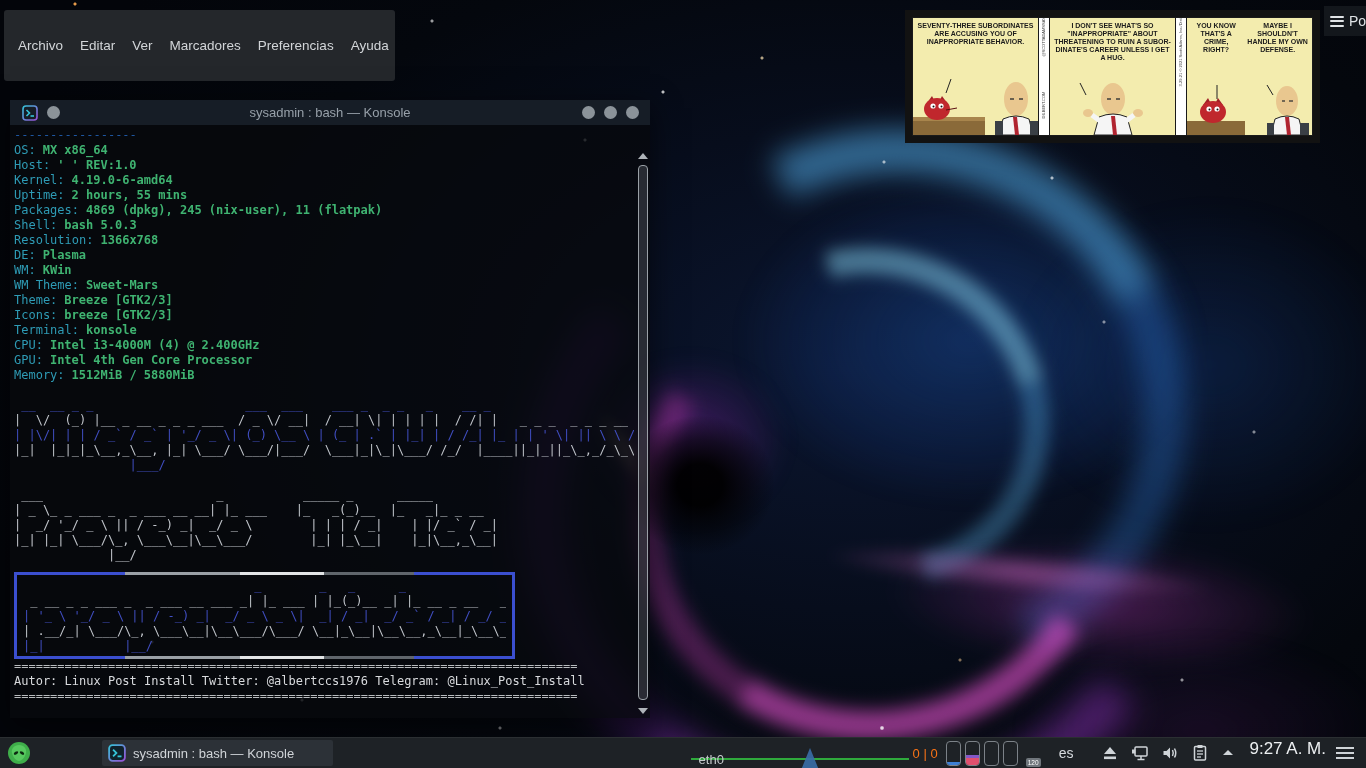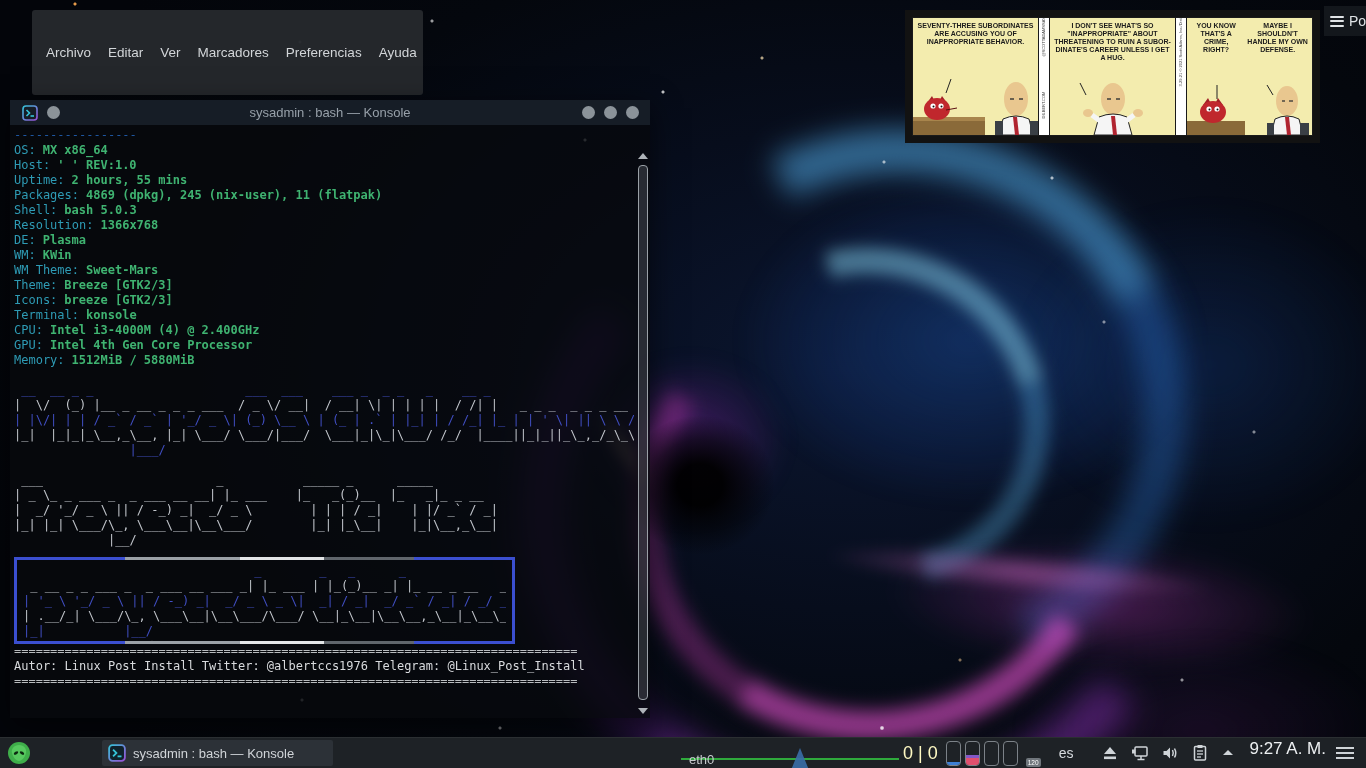--- a/index.html
+++ b/index.html
@@ -51,21 +51,21 @@
     radial-gradient(circle at 1318px 102px, rgba(255,230,190,.7) 0 1px, transparent 2px),
     radial-gradient(circle at 1104px 322px, rgba(255,255,255,.5) 0 1px, transparent 2px),
     radial-gradient(circle at 1254px 432px, rgba(255,255,255,.5) 0 1px, transparent 2px),
     radial-gradient(circle at 1182px 680px, rgba(255,255,255,.55) 0 1px, transparent 2px),
     radial-gradient(circle at 882px 728px, rgba(255,255,255,.8) 0 1.2px, transparent 2.4px),
     radial-gradient(circle at 302px 700px, rgba(255,255,255,.45) 0 1px, transparent 2px),
     radial-gradient(circle at 152px 642px, rgba(255,255,255,.4) 0 1px, transparent 2px),
     radial-gradient(circle at 500px 728px, rgba(255,255,255,.45) 0 1px, transparent 2px),
     radial-gradient(circle at 960px 660px, rgba(255,210,150,.5) 0 1px, transparent 2px);}
   
-  #menu-panel{left:32px;top:10px;width:391px;height:85px;background:rgba(37,40,44,.97);
+  #menu-panel{left:4px;top:10px;width:391px;height:71px;background:rgba(37,40,44,.97);
     border-radius:3px;display:flex;align-items:center;padding-left:14px;box-sizing:border-box;gap:17px;}
   #menu-panel .mi{color:#d2d5d8;font-size:13.5px;cursor:default;}
   
   #window{left:10px;top:100px;width:640px;height:618px;background:rgba(10,13,18,.40);
     box-shadow:0 8px 28px rgba(0,0,0,.55);}
   #titlebar{position:absolute;left:0;top:0;width:100%;height:25px;background:rgba(23,30,39,.97);
     display:flex;align-items:center;}
   #titlebar .wtitle{position:absolute;left:0;right:0;text-align:center;color:#97a0a9;font-size:13px;}
   .circ-btn{width:13px;height:13px;border-radius:50%;background:#8b9399;}
   #terminal{position:absolute;left:0;top:25px;width:100%;height:593px;background:rgba(6,8,12,.60);
@@ -113,21 +113,21 @@
   .hamb i{display:block;height:2px;background:#dfe3e6;margin:2.5px 0;border-radius:1px;}
   
   #taskbar{left:0;bottom:0;width:1366px;height:31px;background:#1e2226;border-top:1px solid rgba(255,255,255,.06);
     display:flex;align-items:center;box-sizing:border-box;}
   #launcher{margin-left:7px;width:24px;height:24px;}
   #taskbtn{margin-left:71px;width:231px;height:26px;background:#2c3137;border-radius:2px;
     display:flex;align-items:center;gap:7px;padding-left:6px;box-sizing:border-box;}
   #taskbtn .tlabel{color:#d0d4d8;font-size:13px;white-space:nowrap;}
   #net-widget{position:relative;width:218px;height:14px;border-bottom:2px solid #2faa3c;box-sizing:border-box;}
   #net-widget .nlabel{position:absolute;left:8px;top:6px;color:#c6cacd;font-size:13px;}
-  #counters{color:#fef9c3;font-size:18px;margin:0 8px 0 4px;white-space:nowrap;}
+  #counters{color:#f97316;font-size:13px;margin:0 8px 0 4px;white-space:nowrap;}
   .mon-box{width:15px;height:25px;border:1.5px solid #7c8288;border-radius:4px;margin-right:4px;
     position:relative;overflow:hidden;box-sizing:border-box;}
   .mon-box .fill{position:absolute;left:0;right:0;bottom:0;}
   #badge-icon{position:relative;width:23px;height:23px;margin:0 8px 0 6px;}
   #badge-icon .ball{width:23px;height:23px;border-radius:50%;
     background:radial-gradient(circle at 35% 30%, #5cc0ee, #2596d1 55%, #16648f);}
   #badge-icon .bdg{position:absolute;left:-2px;bottom:-2px;background:#70767c;border-radius:2px;
     color:#fff;font-size:6.5px;line-height:9px;padding:0 2px;}
   #kbd-layout{color:#d6dade;font-size:14px;margin-right:22px;}
   .tray-ic{width:20px;height:20px;margin:0 5px;}
@@ -185,20 +185,21 @@
       <span class="circ-btn" style="margin-right:11px;z-index:2"></span>
     </div>
     <div id="terminal">
       <pre class="dash-line">-----------------</pre>
       <div>
 
           <div class="irow"><span class="ilabel">OS:</span><span class="ival">MX x86_64</span></div>
 
           <div class="irow"><span class="ilabel">Host:</span><span class="ival">' ' REV:1.0</span></div>
 
+          <div class="irow"><span class="ilabel">Kernel:</span><span class="ival">4.19.0-6-amd64</span></div>
 
           <div class="irow"><span class="ilabel">Uptime:</span><span class="ival">2 hours, 55 mins</span></div>
 
           <div class="irow"><span class="ilabel">Packages:</span><span class="ival">4869 (dpkg), 245 (nix-user), 11 (flatpak)</span></div>
 
           <div class="irow"><span class="ilabel">Shell:</span><span class="ival">bash 5.0.3</span></div>
 
           <div class="irow"><span class="ilabel">Resolution:</span><span class="ival">1366x768</span></div>
 
           <div class="irow"><span class="ilabel">DE:</span><span class="ival">Plasma</span></div>

